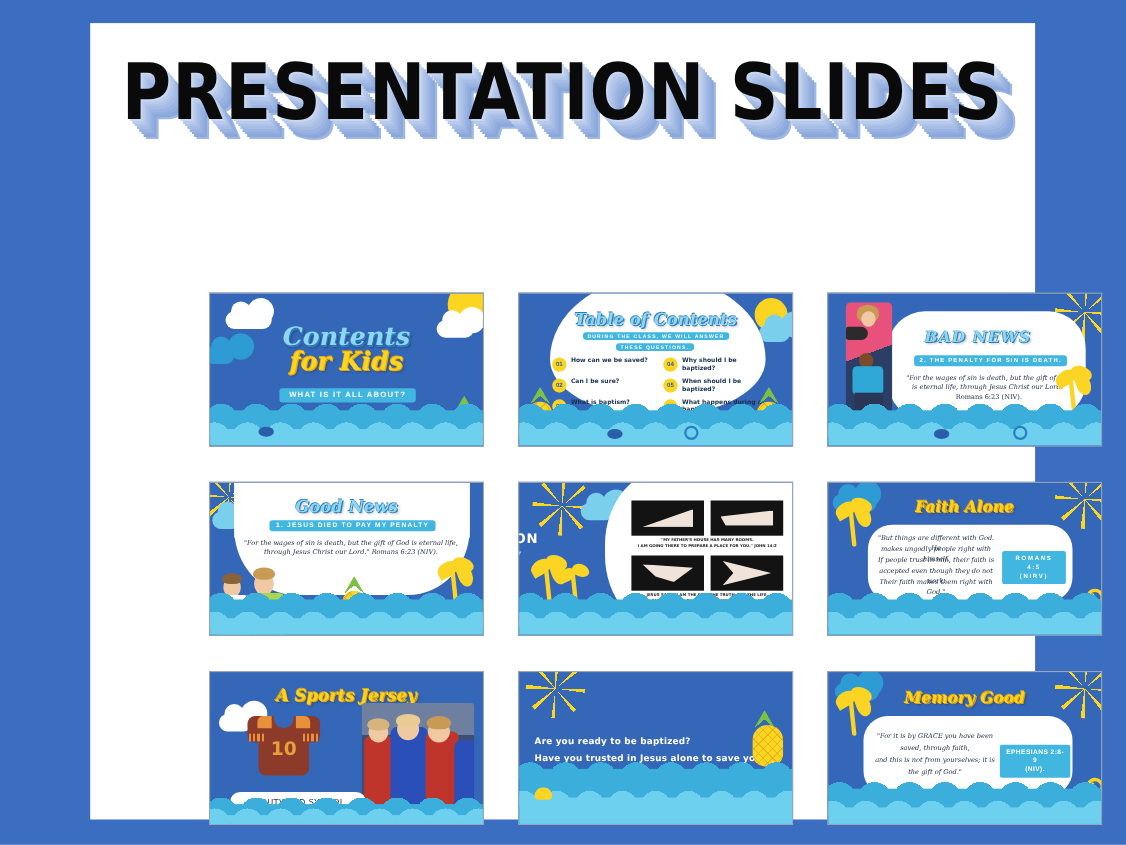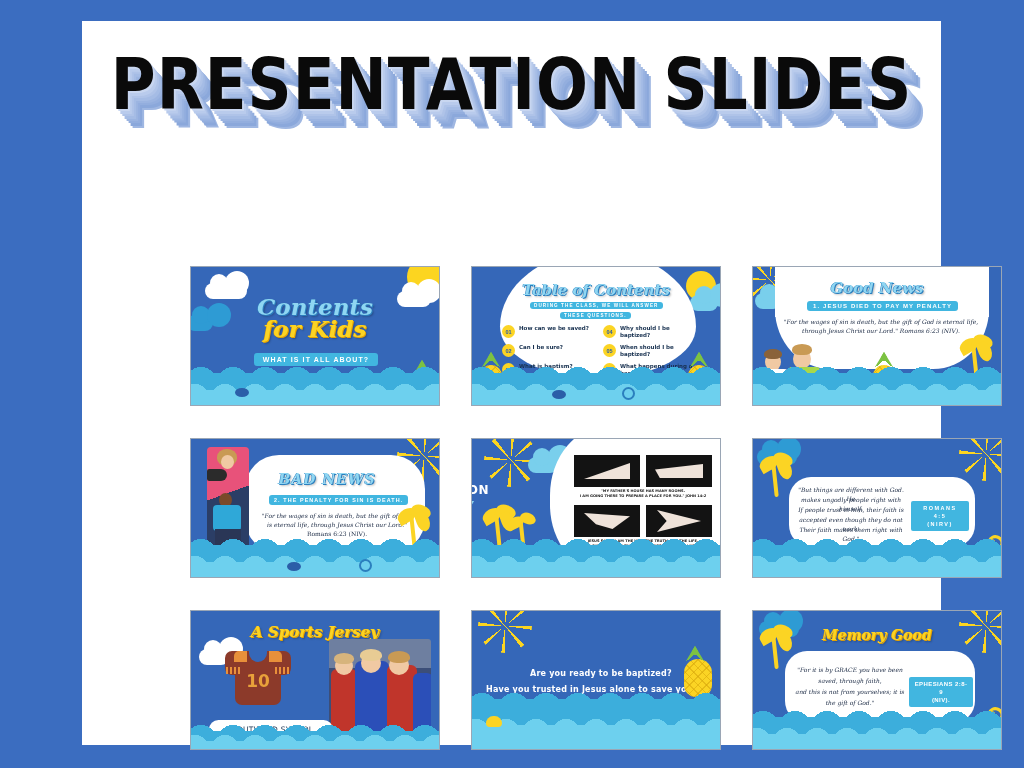--- a/index.html
+++ b/index.html
@@ -377,20 +377,48 @@
         <div class="leaf"></div>
           <div class="body"></div>
       </div>
       <div class="water"></div>
       <div class="water-light"></div>
       <div class="turtle" style="left:80px;bottom:6px;"></div>
       <div class="shell" style="left:150px;bottom:5px;"></div>
     </div>
 
     <div class="slide">
+      <div class="sun-ray" style="right:-12px;top:-10px;"></div>
+      <div class="card" style="left:54px;top:16px;width:180px;height:98px;border-radius:34px;"></div>
+      <div class="photo kid-a" style="left:16px;top:8px;width:42px;height:104px;border-radius:4px;">
+        <div class="hair" style="left:10px;top:2px;width:20px;height:16px;background:#C99A54;"></div>
+        <div class="face" style="left:14px;top:8px;width:13px;height:14px;"></div>
+        <div style="position:absolute;left:0px;top:22px;width:20px;height:12px;background:#2B2B2B;border-radius:3px 8px 8px 3px;"></div>
+        <div class="face" style="left:12px;top:46px;width:13px;height:14px;background:#7A4A2A;"></div>
+        <div style="position:absolute;left:6px;top:58px;width:28px;height:26px;background:#2FA8D8;border-radius:4px;"></div>
+        <div style="position:absolute;left:8px;top:82px;width:26px;height:22px;background:#2A3656;"></div>
+      </div>
+      <div class="slide-title title-cyan" style="top:32px;left:36px;width:200px;font-size:14px;letter-spacing:1px;">BAD NEWS</div>
+      <div class="pill" style="left:78px;top:56px;font-size:5.4px;padding:2px 5px;">2. THE PENALTY FOR SIN IS DEATH.</div>
+      <div class="verse" style="left:58px;top:72px;width:176px;">"For the wages of sin is death, but the gift of God</div>
+      <div class="verse" style="left:58px;top:81px;width:176px;">is eternal life, through Jesus Christ our Lord."</div>
+      <div class="verse" style="left:58px;top:90px;width:176px;font-style:normal;">Romans 6:23 (NIV).</div>
+      <div class="palm" style="right:8px;bottom:26px;width:34px;height:46px;">
+        <div class="trunk"></div>
+        <div class="frond" style="left:0px;top:4px;transform:rotate(-30deg);"></div>
+        <div class="frond" style="left:14px;top:0px;transform:rotate(20deg);"></div>
+        <div class="frond" style="left:16px;top:10px;transform:rotate(70deg);"></div>
+      </div>
+      <div class="water"></div>
+      <div class="water-light"></div>
+      <div class="turtle" style="left:96px;bottom:6px;"></div>
+      <div class="shell" style="left:168px;bottom:5px;"></div>
+    </div>
+
+    <div class="slide">
       <div class="sun-ray" style="left:-10px;top:-14px;"></div>
       <div class="cloud cloud-lt" style="left:2px;top:26px;width:26px;"></div>
       <div class="white-blob" style="left:22px;top:-10px;width:214px;height:112px;border-radius:0 0 56px 56px / 0 0 60px 60px;"></div>
       <div class="white-blob" style="left:22px;top:-10px;width:214px;height:60px;"></div>
       <div class="slide-title title-cyan" style="top:12px;font-size:15px;">Good News</div>
       <div class="pill" style="left:54px;top:34px;font-size:6px;padding:2px 6px;">1. JESUS DIED TO PAY MY PENALTY</div>
       <div class="verse" style="left:30px;top:50px;width:196px;">"For the wages of sin is death, but the gift of God is eternal life,</div>
       <div class="verse" style="left:30px;top:59px;width:196px;">through Jesus Christ our Lord." Romans 6:23 (NIV).</div>
       <div class="photo" style="left:6px;bottom:0px;width:72px;height:62px;">
         <div class="face" style="left:6px;top:10px;width:16px;height:18px;"></div>
@@ -411,48 +439,20 @@
         <div class="frond" style="left:0px;top:4px;transform:rotate(-30deg);"></div>
         <div class="frond" style="left:14px;top:0px;transform:rotate(20deg);"></div>
         <div class="frond" style="left:16px;top:10px;transform:rotate(70deg);"></div>
       </div>
       <div class="crab" style="left:170px;bottom:22px;"></div>
       <div class="water"></div>
       <div class="water-light"></div>
     </div>
 
     <div class="slide">
-      <div class="sun-ray" style="right:-12px;top:-10px;"></div>
-      <div class="card" style="left:54px;top:16px;width:180px;height:98px;border-radius:34px;"></div>
-      <div class="photo kid-a" style="left:16px;top:8px;width:42px;height:104px;border-radius:4px;">
-        <div class="hair" style="left:10px;top:2px;width:20px;height:16px;background:#C99A54;"></div>
-        <div class="face" style="left:14px;top:8px;width:13px;height:14px;"></div>
-        <div style="position:absolute;left:0px;top:22px;width:20px;height:12px;background:#2B2B2B;border-radius:3px 8px 8px 3px;"></div>
-        <div class="face" style="left:12px;top:46px;width:13px;height:14px;background:#7A4A2A;"></div>
-        <div style="position:absolute;left:6px;top:58px;width:28px;height:26px;background:#2FA8D8;border-radius:4px;"></div>
-        <div style="position:absolute;left:8px;top:82px;width:26px;height:22px;background:#2A3656;"></div>
-      </div>
-      <div class="slide-title title-cyan" style="top:32px;left:36px;width:200px;font-size:14px;letter-spacing:1px;">BAD NEWS</div>
-      <div class="pill" style="left:78px;top:56px;font-size:5.4px;padding:2px 5px;">2. THE PENALTY FOR SIN IS DEATH.</div>
-      <div class="verse" style="left:58px;top:72px;width:176px;">"For the wages of sin is death, but the gift of God</div>
-      <div class="verse" style="left:58px;top:81px;width:176px;">is eternal life, through Jesus Christ our Lord."</div>
-      <div class="verse" style="left:58px;top:90px;width:176px;font-style:normal;">Romans 6:23 (NIV).</div>
-      <div class="palm" style="right:8px;bottom:26px;width:34px;height:46px;">
-        <div class="trunk"></div>
-        <div class="frond" style="left:0px;top:4px;transform:rotate(-30deg);"></div>
-        <div class="frond" style="left:14px;top:0px;transform:rotate(20deg);"></div>
-        <div class="frond" style="left:16px;top:10px;transform:rotate(70deg);"></div>
-      </div>
-      <div class="water"></div>
-      <div class="water-light"></div>
-      <div class="turtle" style="left:96px;bottom:6px;"></div>
-      <div class="shell" style="left:168px;bottom:5px;"></div>
-    </div>
-
-    <div class="slide">
       <div class="sun-ray" style="left:12px;top:-6px;"></div>
       <div class="cloud cloud-lt" style="left:56px;top:18px;width:30px;"></div>
       <div class="white-blob" style="left:78px;top:-14px;width:190px;height:150px;border-radius:60px 0 0 60px / 70px 0 0 70px;"></div>
       <div class="slide-title" style="left:-146px;top:44px;font-size:12px;color:#FFFFFF;font-family:'DejaVu Sans',sans-serif;font-style:normal;letter-spacing:.5px;">SALVATION</div>
       <div class="slide-title" style="left:-146px;top:58px;font-size:11px;color:#8FD6F2;font-family:'DejaVu Sans',sans-serif;font-style:italic;">Activity</div>
       <div class="plane-photo" style="left:102px;top:16px;width:66px;height:32px;">
         <div class="plane-shape" style="width:46px;height:16px;clip-path:polygon(0 100%,100% 0,100% 100%);"></div>
       </div>
       <div class="plane-photo" style="left:174px;top:16px;width:66px;height:32px;">
         <div class="plane-shape" style="width:48px;height:14px;clip-path:polygon(0 40%,100% 0,100% 100%,10% 100%);"></div>
@@ -485,20 +485,21 @@
 
     <div class="slide">
       <div class="sun-ray" style="right:-12px;top:-12px;"></div>
       <div class="cloud cloud-blue" style="left:4px;top:10px;width:40px;"></div>
       <div class="palm" style="left:6px;top:14px;width:36px;height:48px;">
         <div class="trunk"></div>
         <div class="frond" style="left:0px;top:4px;transform:rotate(-30deg);"></div>
         <div class="frond" style="left:14px;top:0px;transform:rotate(20deg);"></div>
         <div class="frond" style="left:16px;top:10px;transform:rotate(70deg);"></div>
       </div>
+      <div class="slide-title title-yellow" style="top:14px;font-size:14px;">Faith Alone</div>
       <div class="card" style="left:36px;top:38px;width:186px;height:70px;"></div>
       <div class="verse" style="left:42px;top:46px;width:112px;">"But things are different with God. He</div>
       <div class="verse" style="left:42px;top:56px;width:112px;">makes ungodly people right with himself.</div>
       <div class="verse" style="left:42px;top:66px;width:112px;">If people trust in him, their faith is</div>
       <div class="verse" style="left:42px;top:76px;width:112px;">accepted even though they do not work.</div>
       <div class="verse" style="left:42px;top:86px;width:112px;">Their faith makes them right with God."</div>
       <div class="badge" style="left:158px;top:62px;width:58px;">
         <span>ROMANS 4:5</span><br>
         <span>(NIRV)</span>
       </div>
@@ -535,21 +536,21 @@
         <div class="hair" style="left:31px;top:10px;width:22px;height:12px;background:#E8CC94;"></div>
         <div class="hair" style="left:59px;top:12px;width:22px;height:12px;background:#C99A54;"></div>
       </div>
       <div class="outward-pill">A OUTWARD SYMBOL</div>
       <div class="water" style="height:18px;"></div>
       <div class="water-light" style="height:8px;"></div>
     </div>
 
     <div class="slide">
       <div class="sun-ray" style="left:6px;top:-12px;"></div>
-      <div class="q-line" style="top:58px;margin-left:44px;">Are you ready to be baptized?</div>
+      <div class="q-line" style="top:58px;">Are you ready to be baptized?</div>
       <div class="q-line" style="top:74px;">Have you trusted in Jesus alone to save you?</div>
       <div class="q-line" style="top:90px;">Are you sure that you are saved?</div>
       <div class="pineapple" style="right:8px;top:48px;width:28px;">
         <div class="leaf"></div>
           <div class="body" style="width:28px;height:38px;border-radius:14px 14px 12px 12px;"></div>
       </div>
       <div class="water" style="height:50px;"></div>
       <div class="water-light" style="height:24px;"></div>
       <div class="crab" style="left:14px;bottom:22px;"></div>
     </div>

